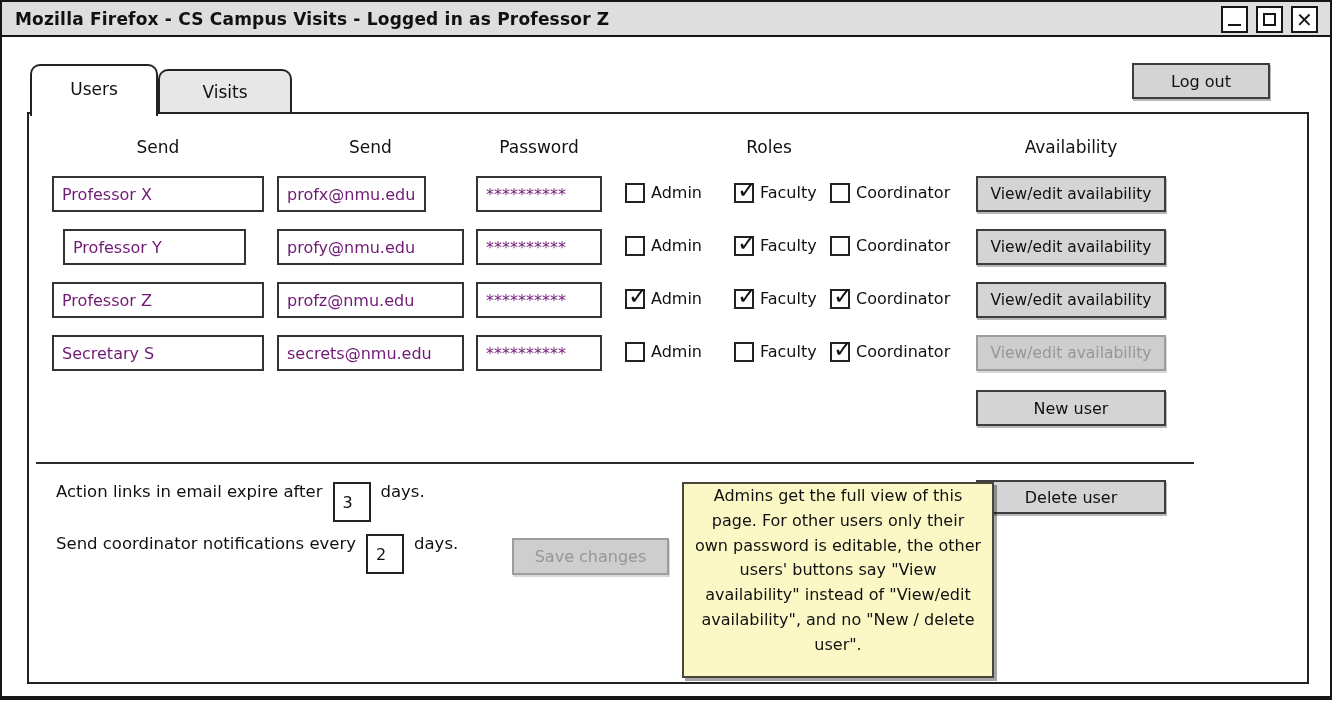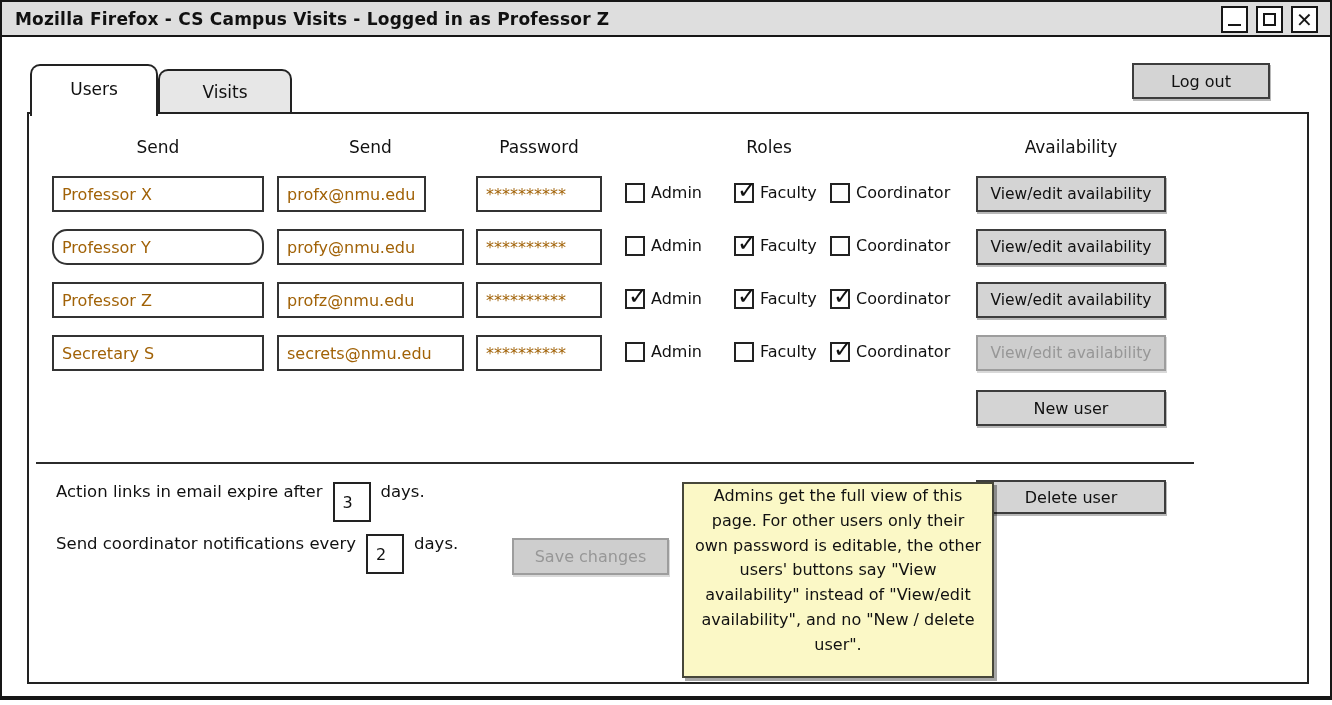--- a/index.html
+++ b/index.html
@@ -46,21 +46,21 @@
 
   
   .panel { position:absolute; left:25px; top:110px; width:1282px; height:572px;
     border:2px solid #222; background:#fff; z-index:2; }
 
   .colhead { position:absolute; top:23px; font-size:17px; color:#111;
     text-align:center; }
 
   .row-abs { position:absolute; }
   .field { position:absolute; height:36px; border:2px solid #333;
-    background:#fff; font-size:16px; color:#a16207; padding:0 8px;
+    background:#fff; font-size:16px; color:#701a75; padding:0 8px;
     font-family:inherit; outline:none; }
 
   .cb { position:absolute; width:20px; height:20px; border:2px solid #222;
     background:#fff; cursor:pointer; }
   .cb .mark { position:absolute; left:1px; top:-9px; font-size:24px;
     font-style:normal; color:#111; pointer-events:none; }
   .cb-label { position:absolute; font-size:16px; color:#111; top:7px;
     white-space:nowrap; }
 
   .avail-btn { position:absolute; width:190px; height:36px; font-size:15.5px; }
@@ -130,21 +130,21 @@
     <span class="cb-label" style="left:622px">Admin</span>
     <span class="cb" style="left:705px; top:7px">
             <i class="mark">✓</i>
           </span>
     <span class="cb-label" style="left:731px">Faculty</span>
     <span class="cb" style="left:801px; top:7px"></span>
     <span class="cb-label" style="left:827px">Coordinator</span>
     <button class="btn avail-btn" style="left:947px; top:0">View/edit availability</button>
         </div>
         <div class="row-abs" style="left: 0px; top: 115px; width: 100%; height: 36px;">
-    <input class="field" style="left: 23px; width: 212px; border-radius: 15px;" value="Professor Y">
+    <input class="field" style="left: 34px; width: 183px;" value="Professor Y">
     <input class="field" style="left: 248px; width: 187px;" value="profy@nmu.edu">
     <input class="field" style="left: 447px; width: 126px;" value="**********">
     <span class="cb" style="left:596px; top:7px"></span>
     <span class="cb-label" style="left:622px">Admin</span>
     <span class="cb" style="left:705px; top:7px">
             <i class="mark">✓</i>
           </span>
     <span class="cb-label" style="left:731px">Faculty</span>
     <span class="cb" style="left:801px; top:7px"></span>
     <span class="cb-label" style="left:827px">Coordinator</span>

